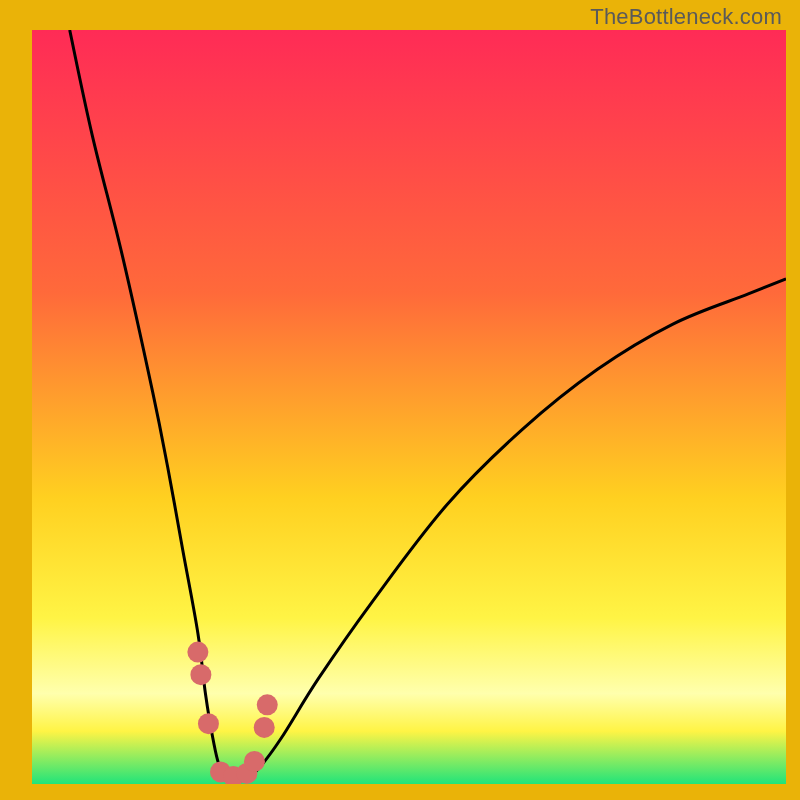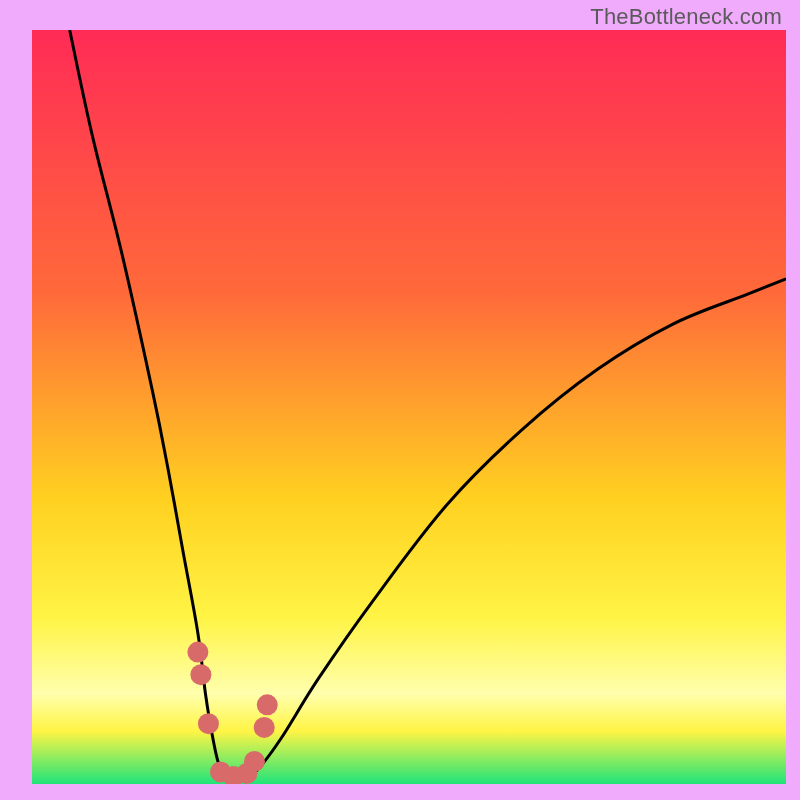--- a/index.html
+++ b/index.html
@@ -7,21 +7,21 @@
     padding: 0;
     width: 800px;
     height: 800px;
     overflow: hidden;
     background: #000;
     font-family: Arial, Helvetica, sans-serif;
   }
   .frame {
     width: 800px;
     height: 800px;
-    background: #f0abfc;
+    background: #eab308;
     position: relative;
   }
   .watermark {
     position: absolute;
     top: 4px;
     right: 18px;
     color: #5a5a5a;
     font-size: 22px;
     font-weight: 400;
     letter-spacing: 0.2px;

